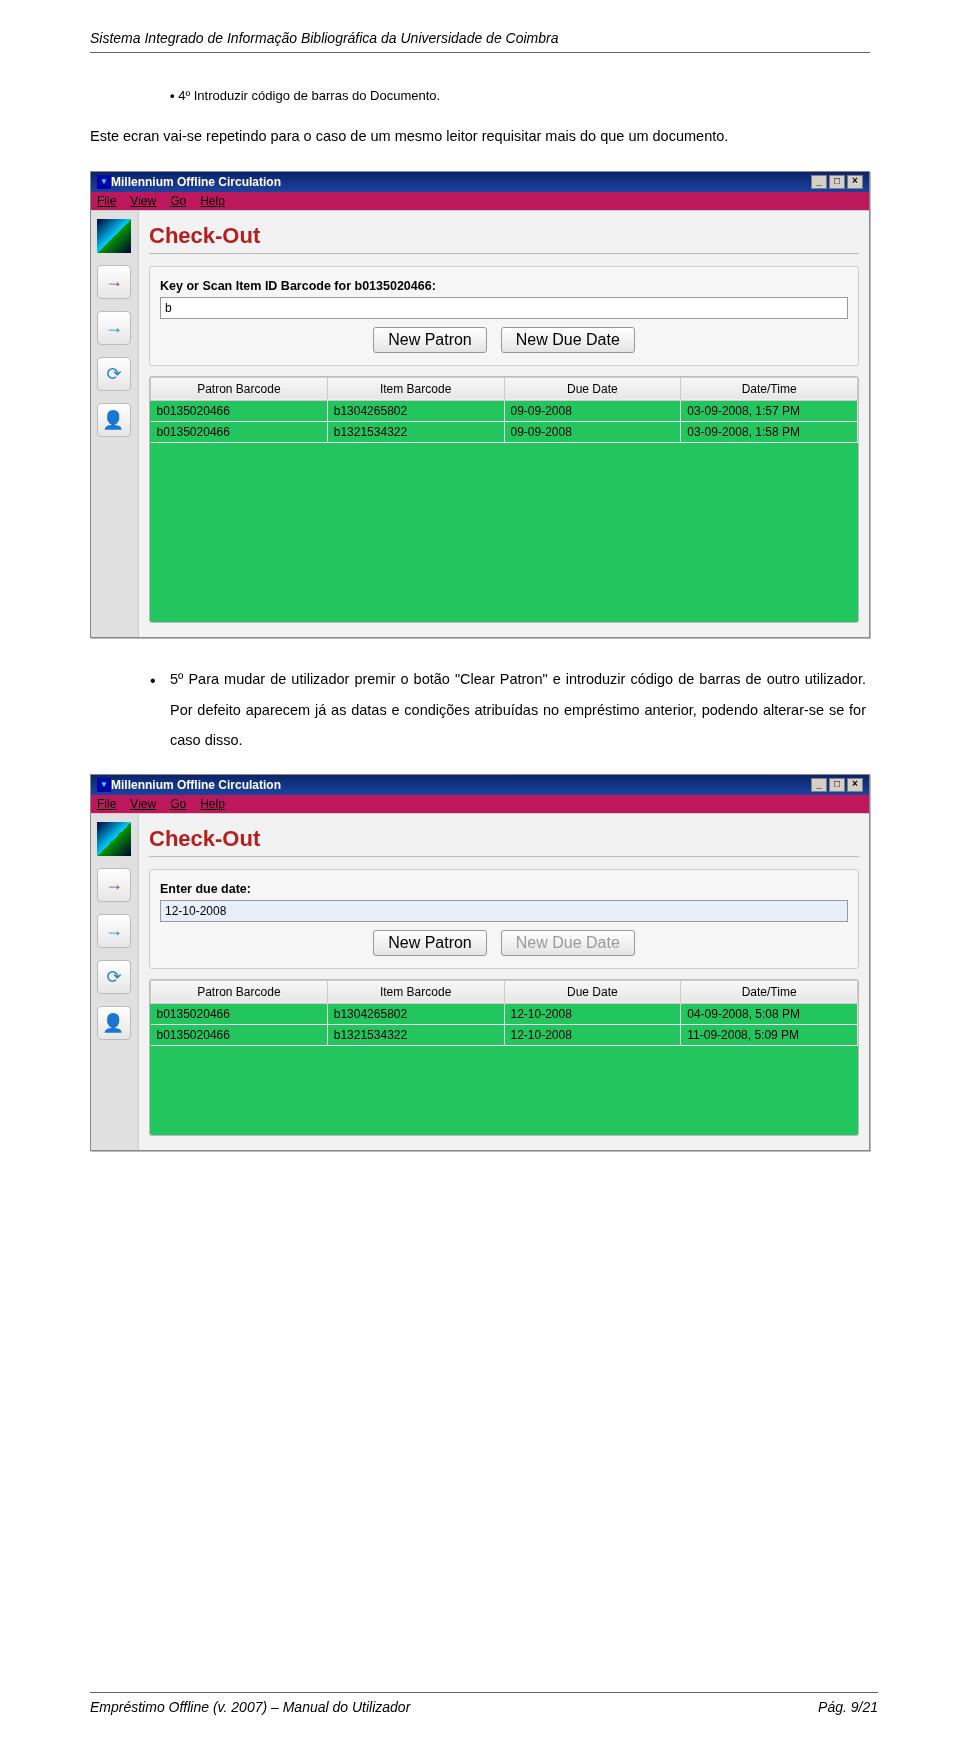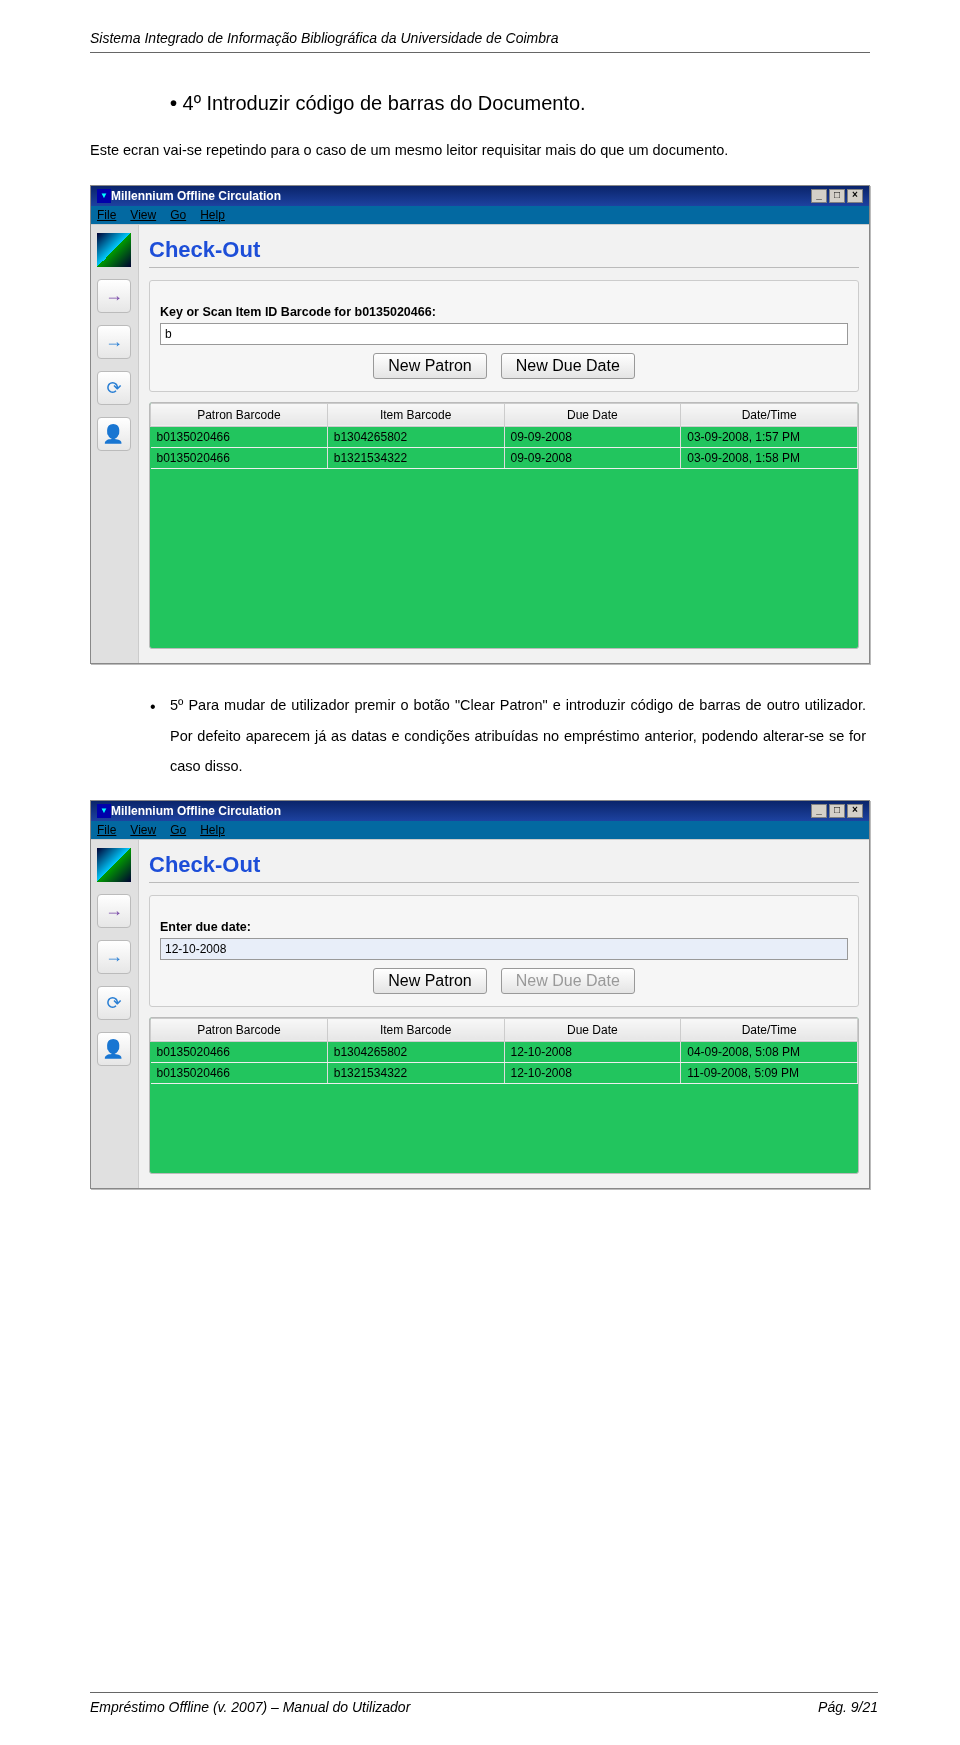--- a/index.html
+++ b/index.html
@@ -14,21 +14,21 @@
   }
   .page-header {
     font-size: 14px;
     padding-bottom: 6px;
     border-bottom: 1px solid #666;
     margin-bottom: 30px;
     font-style: italic;
   }
   .intro-text {
     margin-left: 80px;
-    font-size: 20px;
+    font-size: 13px;
     line-height: 2.0;
     margin-bottom: 12px;
   }
   .intro-text .bullet::before {
     content: "• ";
     font-weight: bold;
   }
   .paragraph {
     font-size: 14.5px;
     line-height: 2.2;
@@ -59,21 +59,21 @@
     width: 16px; height: 14px;
     background: #d4d0c8;
     border: 1px solid #808080;
     font-size: 10px;
     line-height: 10px;
     text-align: center;
     color: #000;
     cursor: default;
   }
   .menu-bar {
-    background: #0369a1;
+    background: #be185d;
     padding: 2px 6px;
     font-size: 12px;
     display: flex;
     gap: 14px;
     border-bottom: 1px solid #ccc;
   }
   .menu-bar span { text-decoration: underline; }
   .app-body {
     display: flex;
     min-height: 360px;
@@ -98,30 +98,30 @@
     font-size: 18px;
   }
   .side-logo {
     width: 34px; height: 34px;
     background: linear-gradient(135deg, #003 0%, #0cf 50%, #090 50%, #003 100%);
   }
   .main-area { flex: 1; background: #f2f2f2; padding: 8px 10px 14px 10px; }
   .checkout-title {
     font-size: 22px;
     font-weight: bold;
-    color: #1d4ed8;
+    color: #b91c1c;
     margin: 4px 0 12px 0;
     border-bottom: 1px solid #bbb;
     padding-bottom: 4px;
   }
   .prompt-box {
     background: #f6f6f6;
     border: 1px solid #ccc;
     border-radius: 3px;
-    padding: 24px 10px 12px 10px;
+    padding: 12px 10px 12px 10px;
     margin-bottom: 10px;
   }
   .prompt-label {
     font-size: 12.5px;
     font-weight: bold;
     margin-bottom: 4px;
   }
   .prompt-input {
     width: 100%;
     height: 22px;

